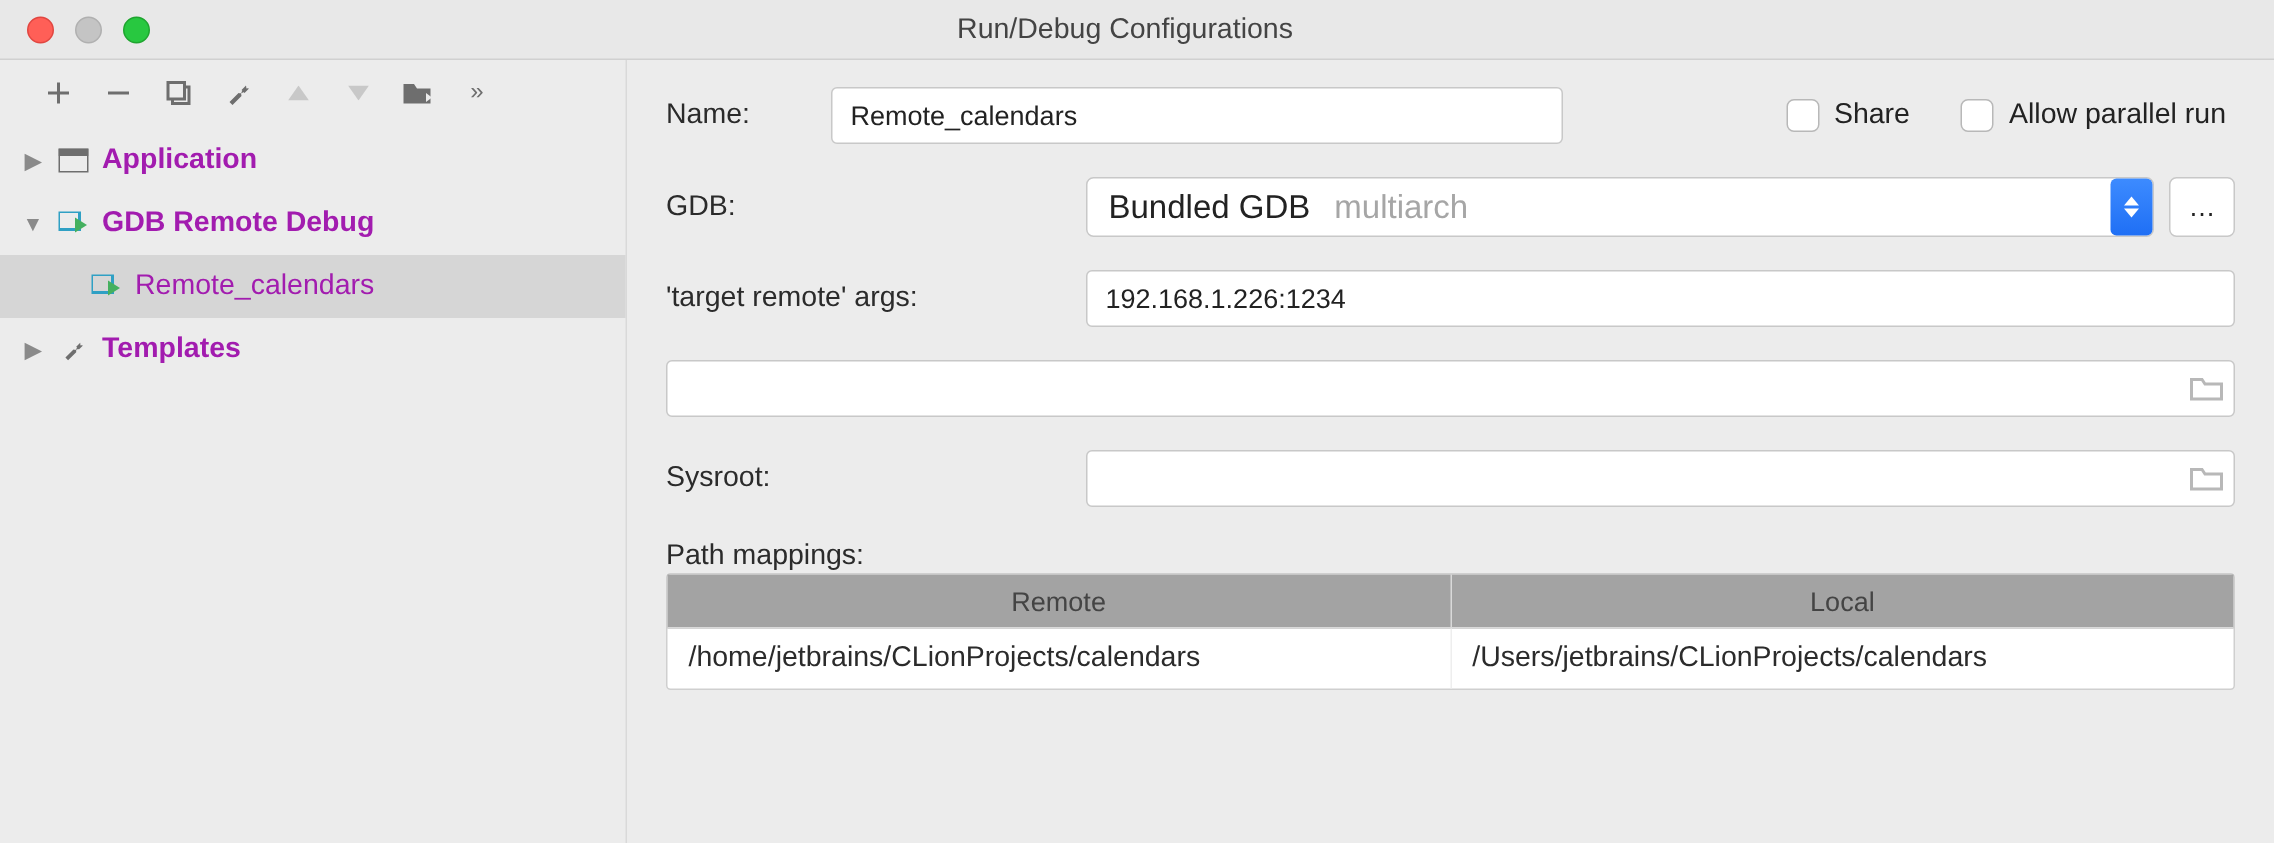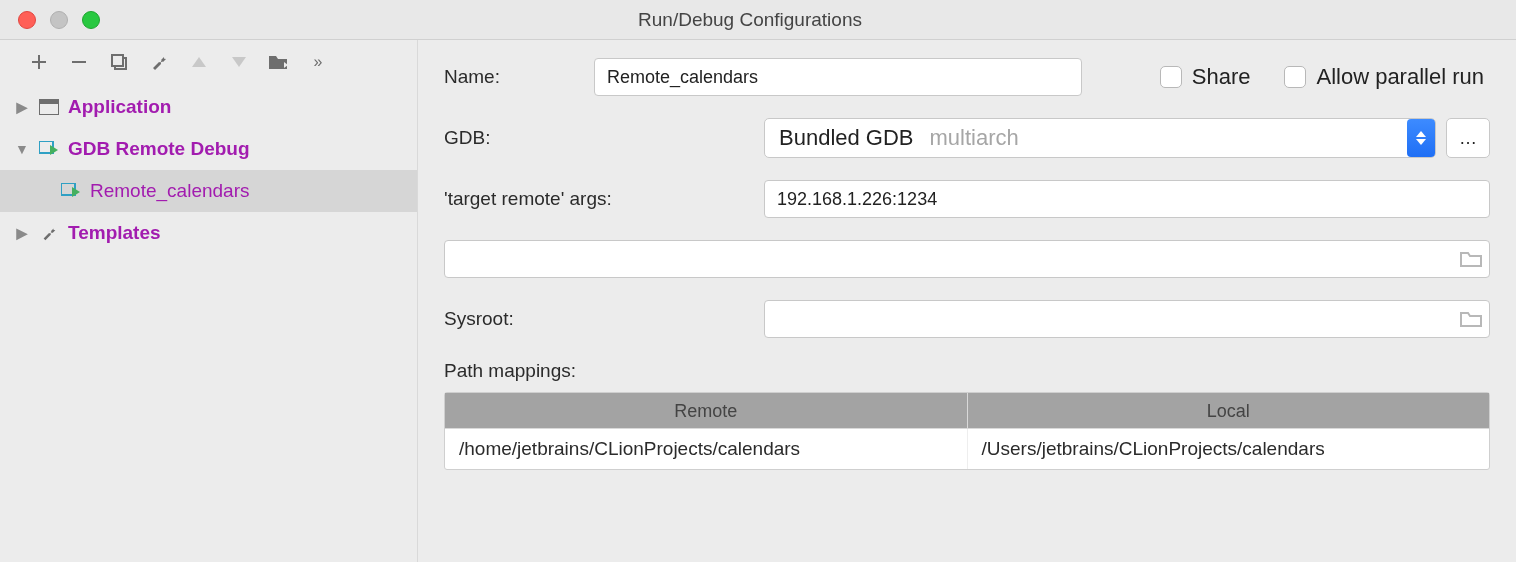--- a/index.html
+++ b/index.html
@@ -102,21 +102,20 @@
   .tree-label { color: #a21caf; }
   
   .panel {
     flex: 1;
     padding: 18px 26px 0 26px;
   }
   .row {
     display: flex;
     align-items: center;
     margin-bottom: 22px;
-    gap: 40px;
   }
   .row .label {
     width: 280px;
     font-size: 19px;
     color: #2b2b2b;
   }
   .row .field-wrap {
     flex: 1;
     display: flex;
     gap: 10px;
@@ -137,21 +136,21 @@
     display: flex;
     align-items: center;
     gap: 34px;
     margin-left: auto;
     padding-right: 6px;
   }
   .check {
     display: flex;
     align-items: center;
     gap: 10px;
-    font-size: 22px;
+    font-size: 19px;
     cursor: pointer;
   }
   .checkbox {
     width: 22px; height: 22px;
     border: 1px solid #b8b8b8;
     border-radius: 5px;
     background: #fff;
   }
   .select {
     flex: 1;
@@ -207,21 +206,20 @@
     position: absolute;
     right: 8px; top: 50%;
     transform: translateY(-50%);
     color: #b8b8b8;
     cursor: pointer;
     display: inline-flex;
   }
   .section-label {
     font-size: 19px;
     color: #2b2b2b;
-    margin-bottom: 10px;
   }
   .mappings-table {
     border: 1px solid #cfcfcf;
     border-radius: 3px;
     background: #fff;
     width: 100%;
   }
   .mappings-table .thead {
     display: flex;
     background: #a3a3a3;

